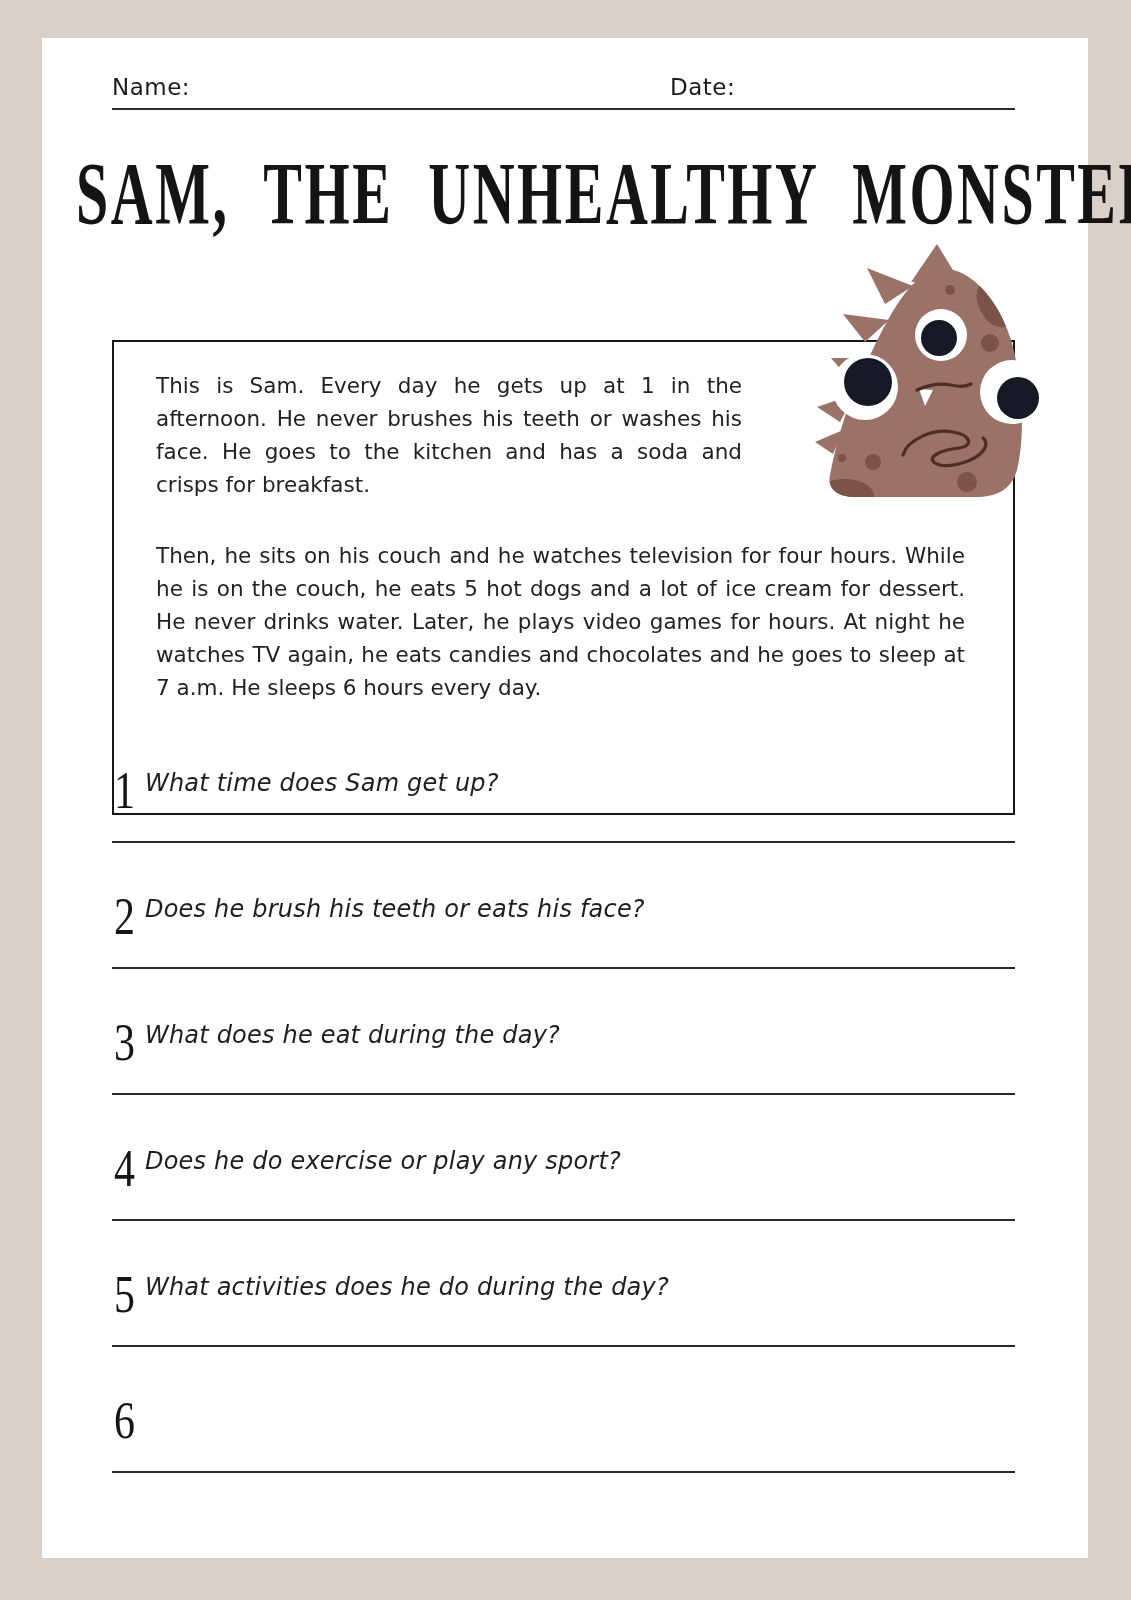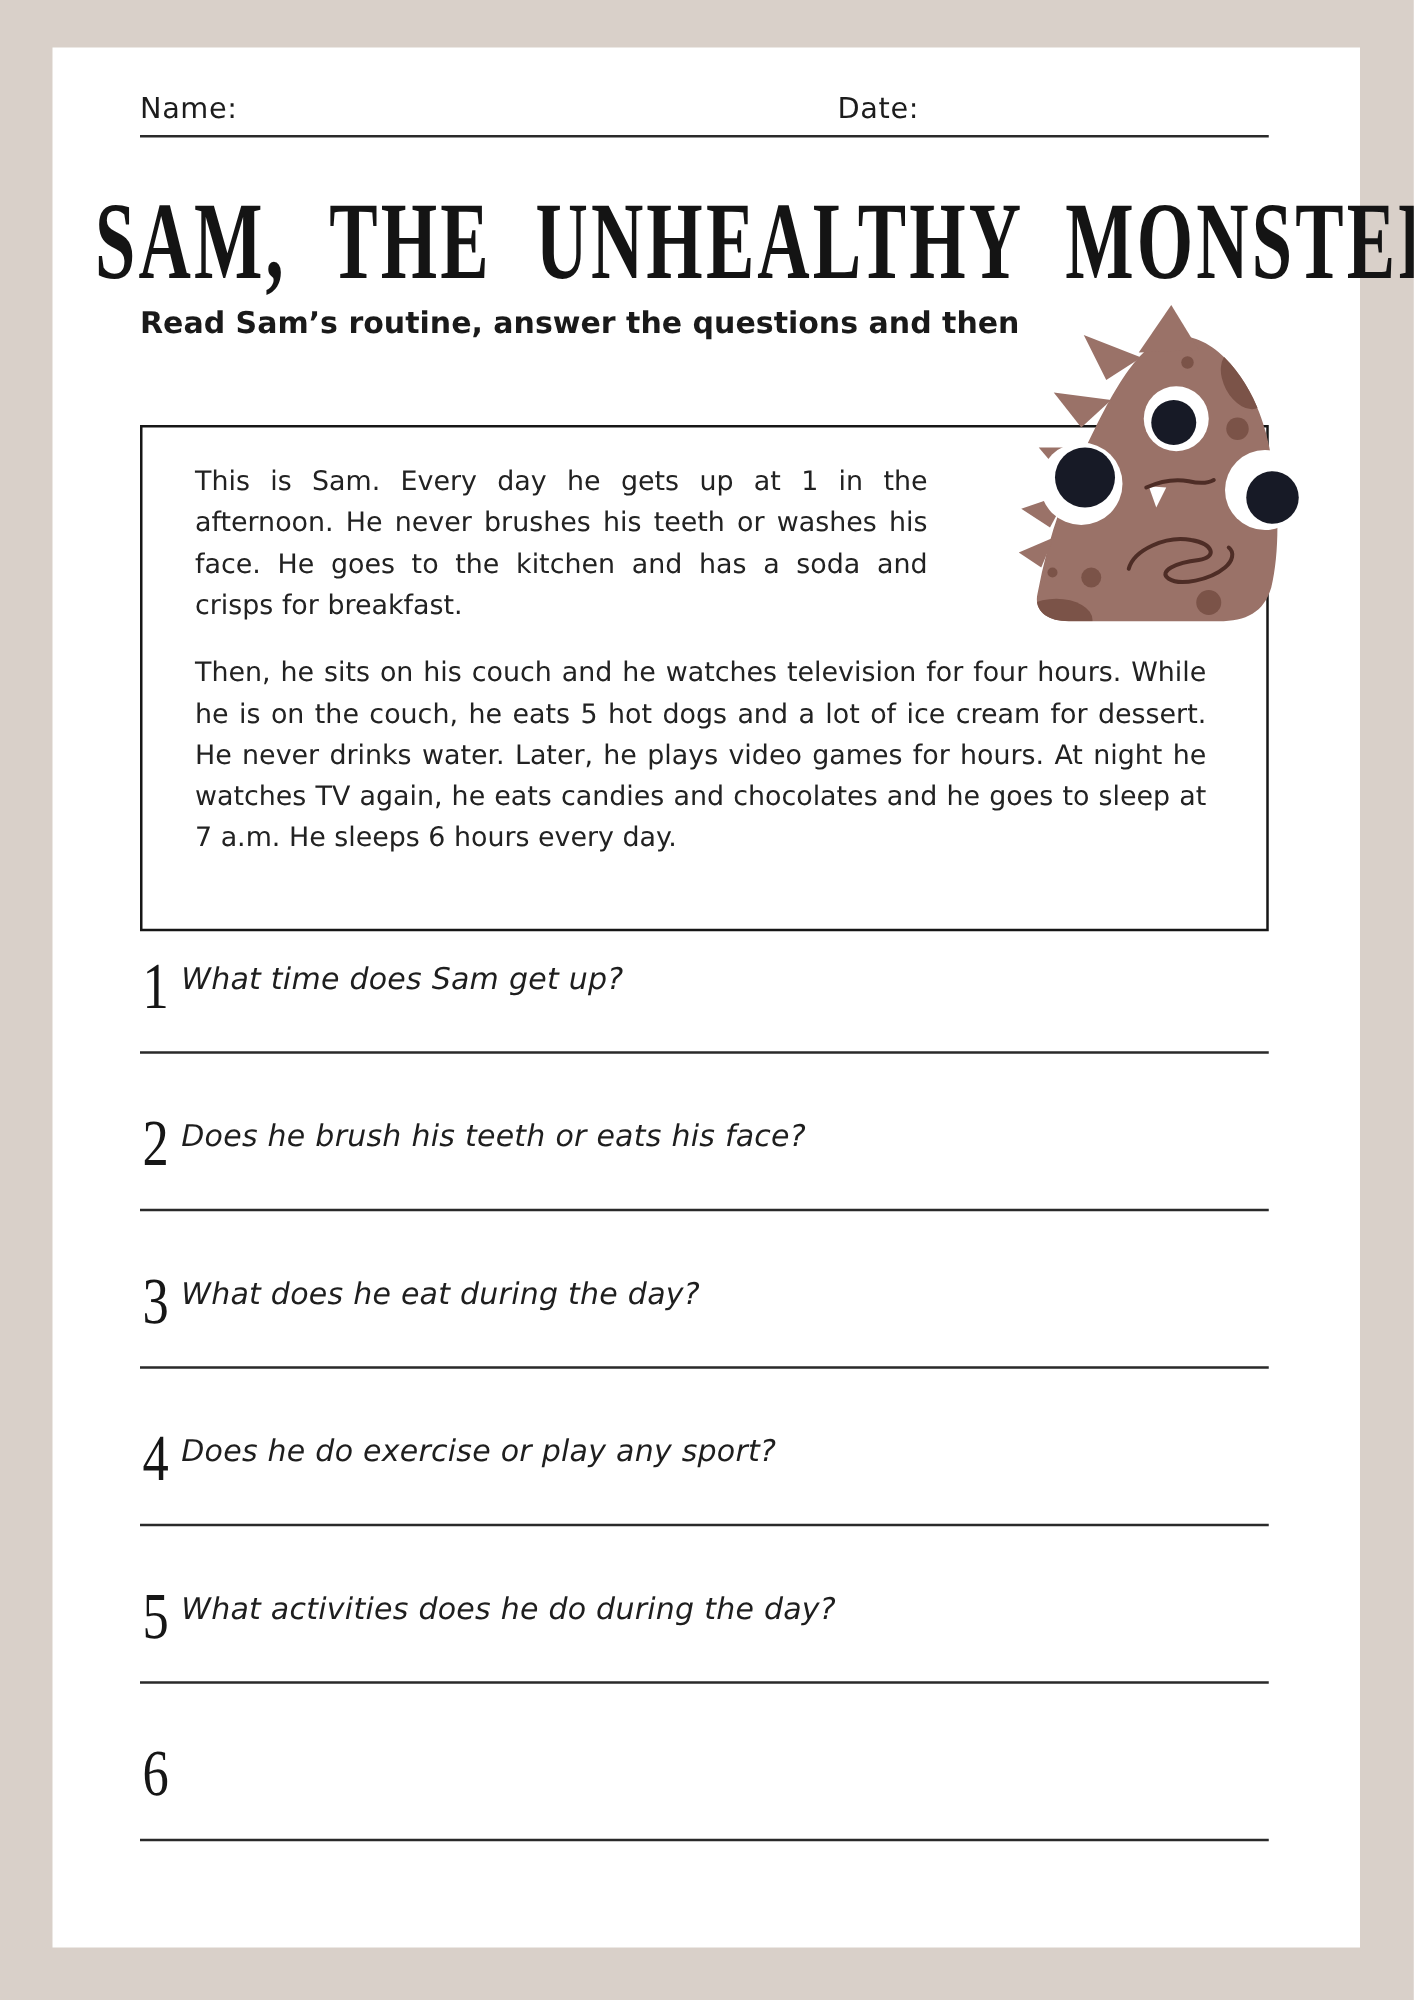--- a/index.html
+++ b/index.html
@@ -37,30 +37,30 @@
 
   
   .instructions {
     position: absolute; left: 70px; top: 204px;
     font-size: 24px; font-weight: bold; line-height: 33px; color: #1a1a1a;
   }
 
   
   .reading-box {
     position: absolute; left: 70px; top: 302px;
-    width: 903px; height: 405px;
+    width: 903px; height: 475px;
     border: 2.5px solid #161616; background: #ffffff;
     padding: 27px 48px 0 42px;
   }
   .reading-box p {
     font-size: 21.5px; line-height: 33px; color: #222222;
     text-align: justify;
   }
   .reading-box .p1 { margin-right: 223px; }
-  .reading-box .p2 { margin-top: 21px; }
+  .reading-box .p2 { margin-top: 38px; }
 
   
   .monster {
     position: absolute; left: 773px; top: 204px;
     width: 227px; height: 258px; z-index: 3;
   }
 
   
   .q-row {
     position: absolute; left: 70px; width: 903px; height: 85px;
@@ -82,21 +82,20 @@
 
 <div class="paper">
 
   <span class="hdr-label hdr-name">Name:</span>
   <span class="hdr-label hdr-date">Date:</span>
   <div class="hdr-line"></div>
 
   <div class="title">SAM, THE UNHEALTHY MONSTER</div>
 
   <div class="instructions">
-    <div>Read Sam’s routine, answer the questions and then</div>
   </div>
 
   <div class="reading-box">
     <p class="p1">This is Sam. Every day he gets up at 1 in the afternoon. He never brushes his teeth or washes his face. He goes to the kitchen and has a soda and crisps for breakfast.</p>
     <p class="p2">Then, he sits on his couch and he watches television for four hours. While he is on the couch, he eats 5 hot dogs and a lot of ice cream for dessert. He never drinks water. Later, he plays video games for hours. At night he watches TV again, he eats candies and chocolates and he goes to sleep at 7 a.m. He sleeps 6 hours every day.</p>
   </div>
 
   <svg class="monster" viewBox="0 0 227 258" xmlns="http://www.w3.org/2000/svg" aria-hidden="true">
     <defs>
       <clipPath id="bodyclip">

